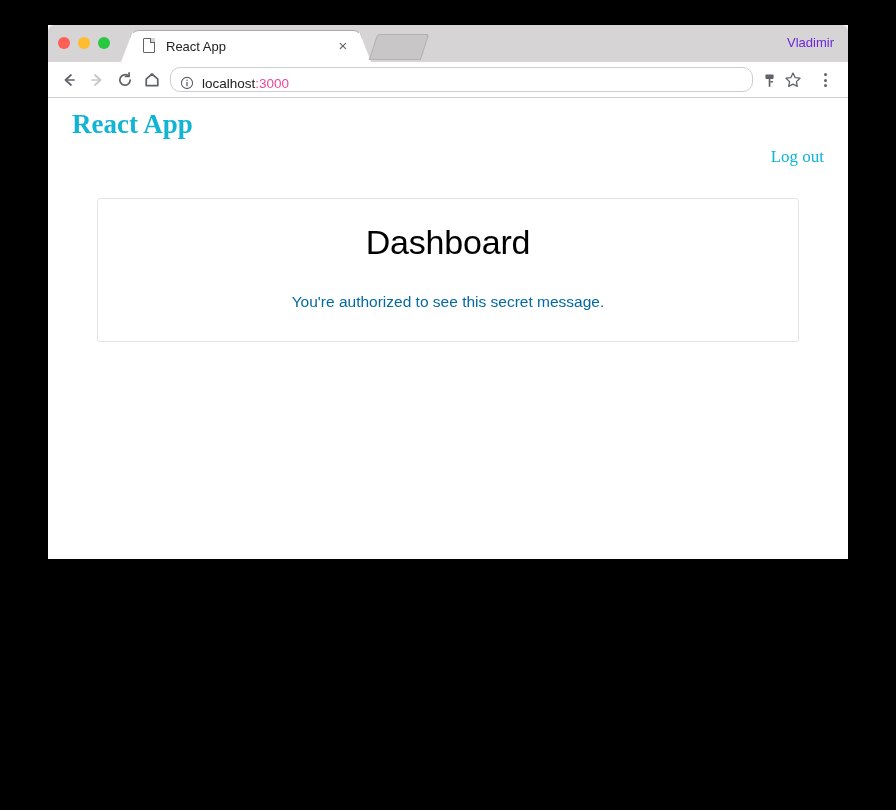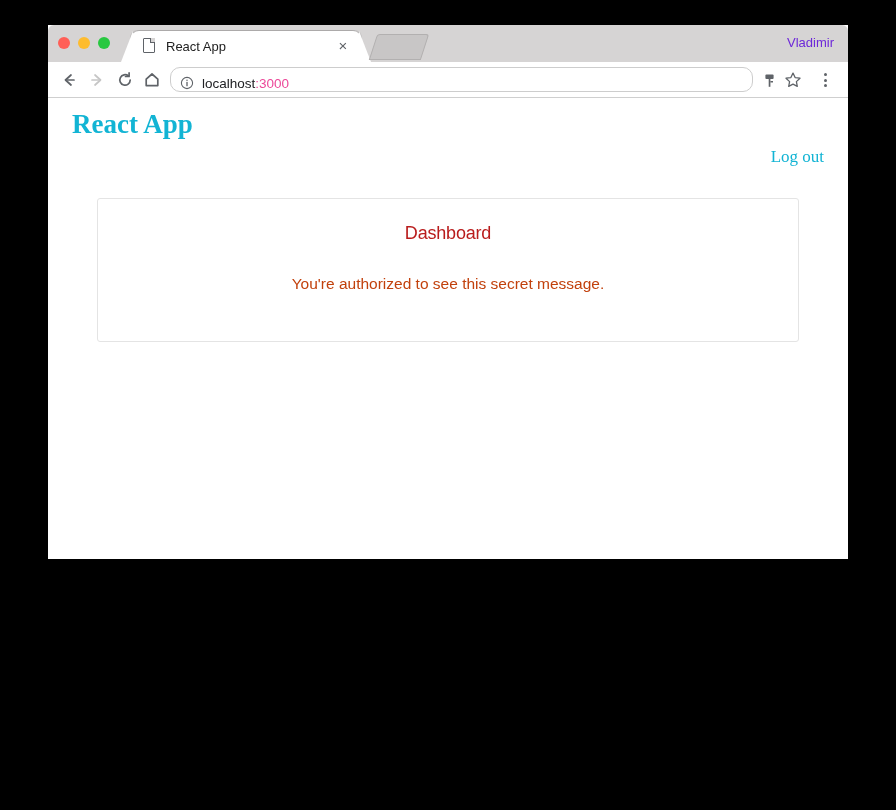--- a/index.html
+++ b/index.html
@@ -265,34 +265,34 @@
     width: 702px;
     min-height: 144px;
     background: #ffffff;
     border: 1px solid #e4e4e4;
     border-radius: 3px;
     box-sizing: border-box;
     text-align: center;
   }
   .card-title {
     margin: 24px 0 0 0;
-    font-size: 18px;
+    font-size: 34px;
     font-weight: normal;
-    color: #b91c1c;
+    color: #000000;
     letter-spacing: -0.2px;
   }
   .card-subtitle {
     margin: 9px 0 0 0;
     font-size: 14px;
     color: #7b7b7b;
   }
   .card-message {
     margin: 31px 0 26px 0;
     font-size: 15.5px;
-    color: #c2410c;
+    color: #0369a1;
   }
 </style>
 </head>
 <body>
 
 <div class="browser-window">
 
   <div class="tab-strip">
 
     <div class="traffic-lights">

